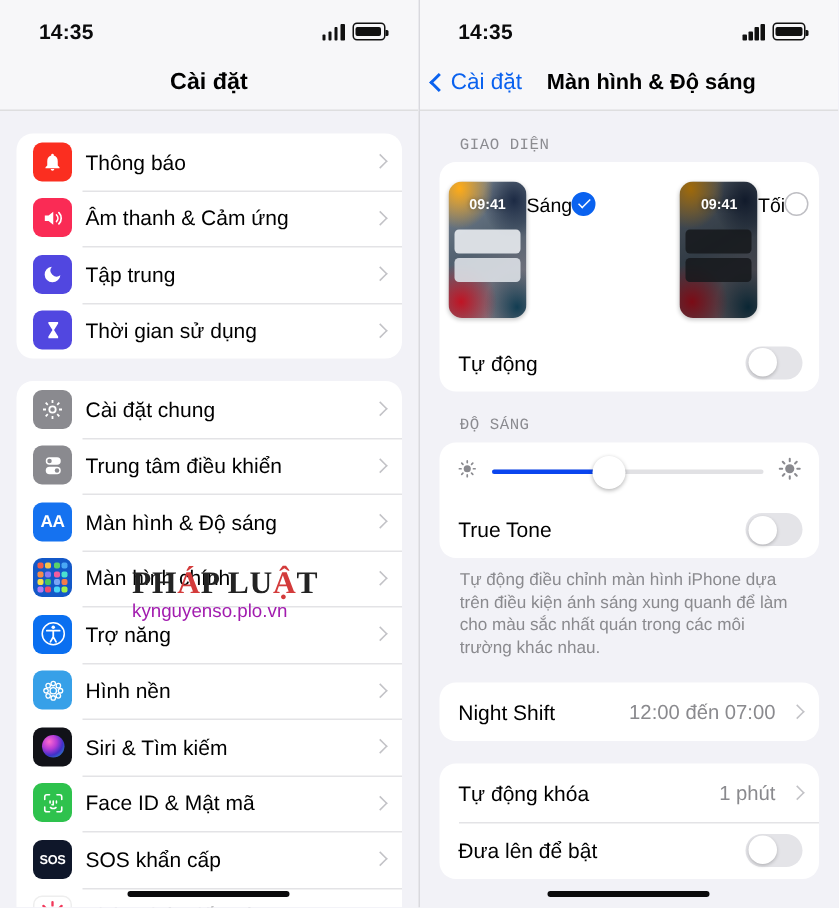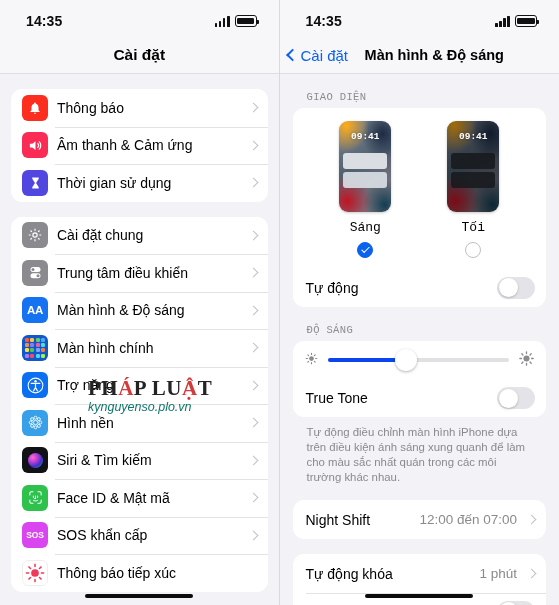--- a/index.html
+++ b/index.html
@@ -76,36 +76,36 @@
   .ic-focus { background:#5147e0; }
   .ic-screentime { background:#5147e0; }
   .ic-general { background:#8a8a8f; }
   .ic-control { background:#8a8a8f; }
   .ic-display { background:#1572f0; }
   .ic-home { background:#1358c8; }
   .ic-access { background:#0a6ff0; }
   .ic-wallpaper { background:#37a0e8; }
   .ic-siri { background:#111218; }
   .ic-faceid { background:#2ec24d; }
-  .ic-sos { background:#d946ef; }
+  .ic-sos { background:#0f172a; }
   .ic-exposure { background:#ffffff; border:.7px solid #eee; }
 
   .aa { color:#fff; font-size: 11.5px; font-weight: bold; letter-spacing:-.3px; }
   .sos-t { color:#fff; font-size: 8.5px; font-weight: bold; letter-spacing:-.2px; }
 
   .grid-ico { width:100%; height:100%; display:grid; grid-template-columns:repeat(4,1fr); grid-template-rows:repeat(4,1fr); gap:1.3px; padding:3.2px; }
   .grid-ico span { border-radius:1.3px; }
 
   .siri-orb { width:15px; height:15px; border-radius:50%;
     background: radial-gradient(circle at 32% 30%, #ff6bd0 0%, #b53bd6 34%, #4030c8 62%, #17b0c0 100%); }
 
   
   .sect-hdr { font-size: 10.5px; color: #8b8b90; letter-spacing:.35px; padding: 17px 0 5px 14px; text-transform: uppercase; font-family: Liberation Mono, monospace; }
   .appearance { display:flex; justify-content:center; gap: 56px; padding: 13px 0 11px; }
-  .appr { display:flex; flex-direction:column; align-items:center; cursor:pointer;font-family:Liberation Mono, monospace; }
+  .appr { display:flex; flex-direction:row; cursor:pointer; }
   .phone {
     width: 52px; height: 91px; border-radius: 9px; overflow: hidden; position: relative;
     box-shadow: 0 1px 3px rgba(0,0,0,.22);
   }
   .wall { position:absolute; inset:0;
     background:
       radial-gradient(ellipse 70% 48% at 14% 5%,  #ffab16 0%, rgba(255,171,22,0) 62%),
       radial-gradient(ellipse 58% 40% at 84% 14%, #1c2a44 0%, rgba(28,42,68,0) 70%),
       radial-gradient(ellipse 70% 42% at 16% 88%, #c01424 0%, rgba(192,20,36,0) 66%),
       radial-gradient(ellipse 60% 40% at 88% 92%, #123d52 0%, rgba(18,61,82,0) 70%),
@@ -136,21 +136,21 @@
     box-shadow:0 1px 3px rgba(0,0,0,.3); transform:translate(-50%,-50%); cursor:pointer; }
 
   .footnote { font-size: 11.4px; line-height: 15px; color:#8a8a8e; padding: 8px 14px 0 14px; }
 
   .homebar { position:absolute; bottom:7px; left:50%; transform:translateX(-50%); width:108px; height:4.5px; border-radius:3px; background:#0b0b0c; }
 
   
   .wm { position:absolute; left:88px; top:378px; text-align:left; pointer-events:none; }
   .wm-main { font-family:"Liberation Serif", serif; font-size:21px; font-weight:bold; color:#232323; letter-spacing:.5px; line-height:1; position:relative; }
   .wm-main .acc { color:#d33b3b; }
-  .wm-sub { font-size:12.5px; color:#0f766e; margin-top:1px;font-style:italic; }
+  .wm-sub { font-size:12.5px; color:#a21caf; margin-top:1px; }
 </style>
 </head>
 <body>
 
 <div class="screens">
 
   <div class="screen left">
 
     <div class="statusbar">
       <div class="sb-time">14:35</div>
@@ -185,20 +185,29 @@
         </div>
         <div class="row">
           <div class="ico ic-sound">
             <svg width="15" height="15" viewBox="0 0 24 24" fill="#fff">
                 <path d="M3 9v6h4l5 4V5L7 9H3z"></path>
                 <path d="M15.5 8.5a5 5 0 0 1 0 7" stroke="#fff" stroke-width="1.8" fill="none" stroke-linecap="round"></path>
                 <path d="M18 6a8.5 8.5 0 0 1 0 12" stroke="#fff" stroke-width="1.8" fill="none" stroke-linecap="round"></path>
               </svg>
           </div>
           <div class="label">Âm thanh &amp; Cảm ứng</div>
+          <div class="chevron"></div>
+        </div>
+        <div class="row">
+          <div class="ico ic-focus">
+            <svg width="14" height="14" viewBox="0 0 24 24" fill="#fff">
+                <path d="M21 12.8A9 9 0 1 1 11.2 3a7 7 0 0 0 9.8 9.8z"></path>
+              </svg>
+          </div>
+          <div class="label">Tập trung</div>
           <div class="chevron"></div>
         </div>
         <div class="row">
           <div class="ico ic-screentime">
             <svg width="13" height="14" viewBox="0 0 24 24" fill="#fff">
                 <path d="M6 2h12v2l-5 8 5 8v2H6v-2l5-8-5-8V2z"></path>
               </svg>
           </div>
           <div class="label">Thời gian sử dụng</div>
           <div class="chevron"></div>

